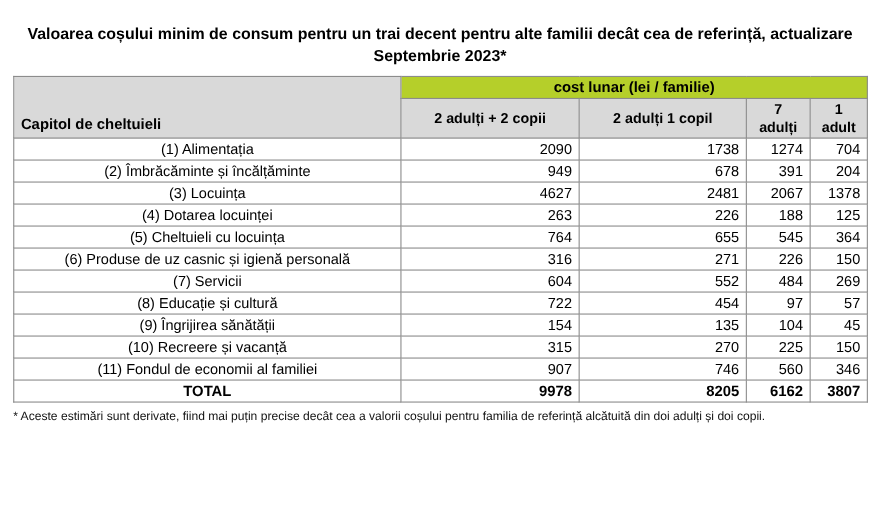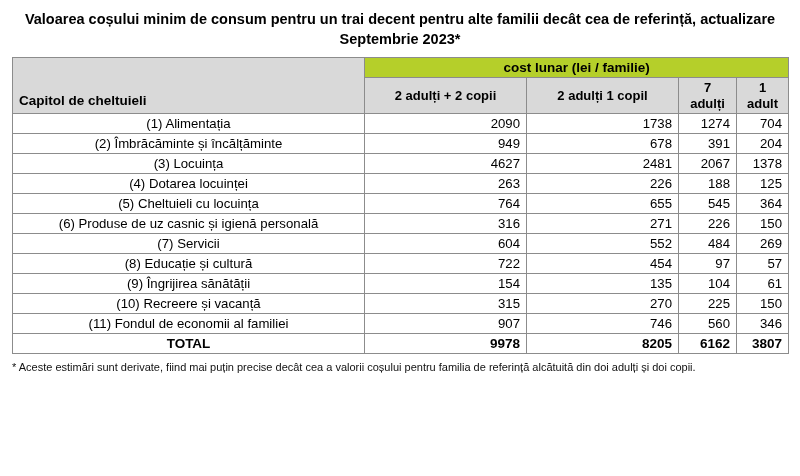--- a/index.html
+++ b/index.html
@@ -11,21 +11,21 @@
     width: 800px;
     height: 476px;
     font-family: "Liberation Sans", sans-serif;
     color: #000000;
     overflow: hidden;
   }
   .page {
     width: 800px;
     height: 392px;
     box-sizing: border-box;
-    padding: 8px 12px 0 12px;
+    padding: 20px 12px 0 12px;
   }
   .title {
     font-size: 14.5px;
     font-weight: bold;
     text-align: center;
     line-height: 1.35;
     margin: 2px 10px 8px 10px;
     color: #000;
   }
   table.cost {
@@ -168,21 +168,21 @@
         <td class="num">722</td>
         <td class="num">454</td>
         <td class="num">97</td>
         <td class="num">57</td>
       </tr>
       <tr>
         <td class="label">(9) Îngrijirea sănătății</td>
         <td class="num">154</td>
         <td class="num">135</td>
         <td class="num">104</td>
-        <td class="num">61</td>
+        <td class="num">45</td>
       </tr>
       <tr>
         <td class="label">(10) Recreere și vacanță</td>
         <td class="num">315</td>
         <td class="num">270</td>
         <td class="num">225</td>
         <td class="num">150</td>
       </tr>
       <tr>
         <td class="label">(11) Fondul de economii al familiei</td>

